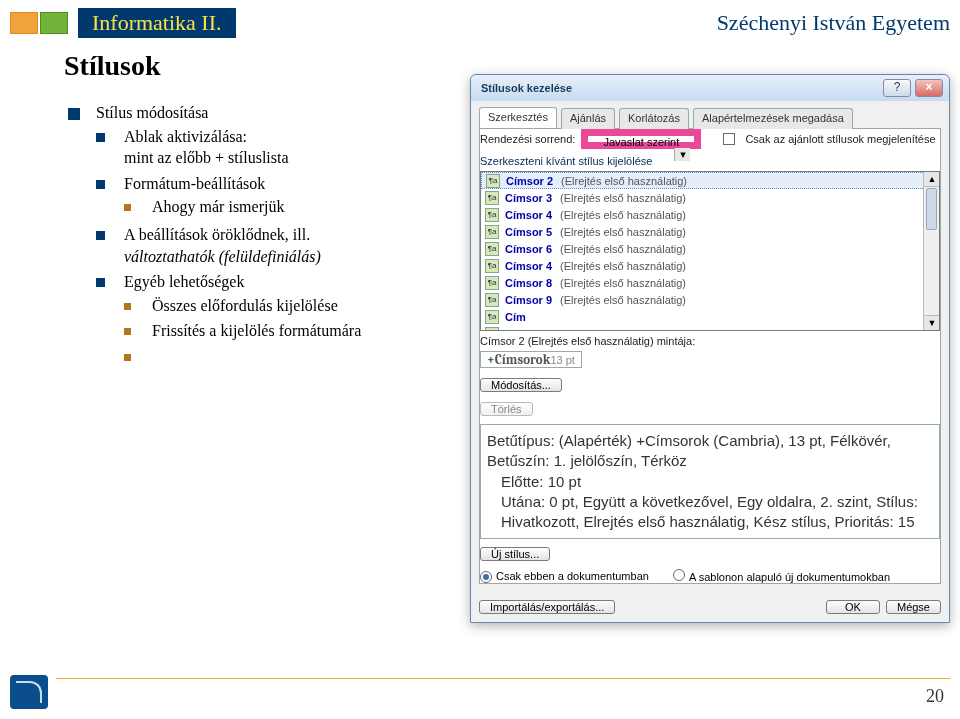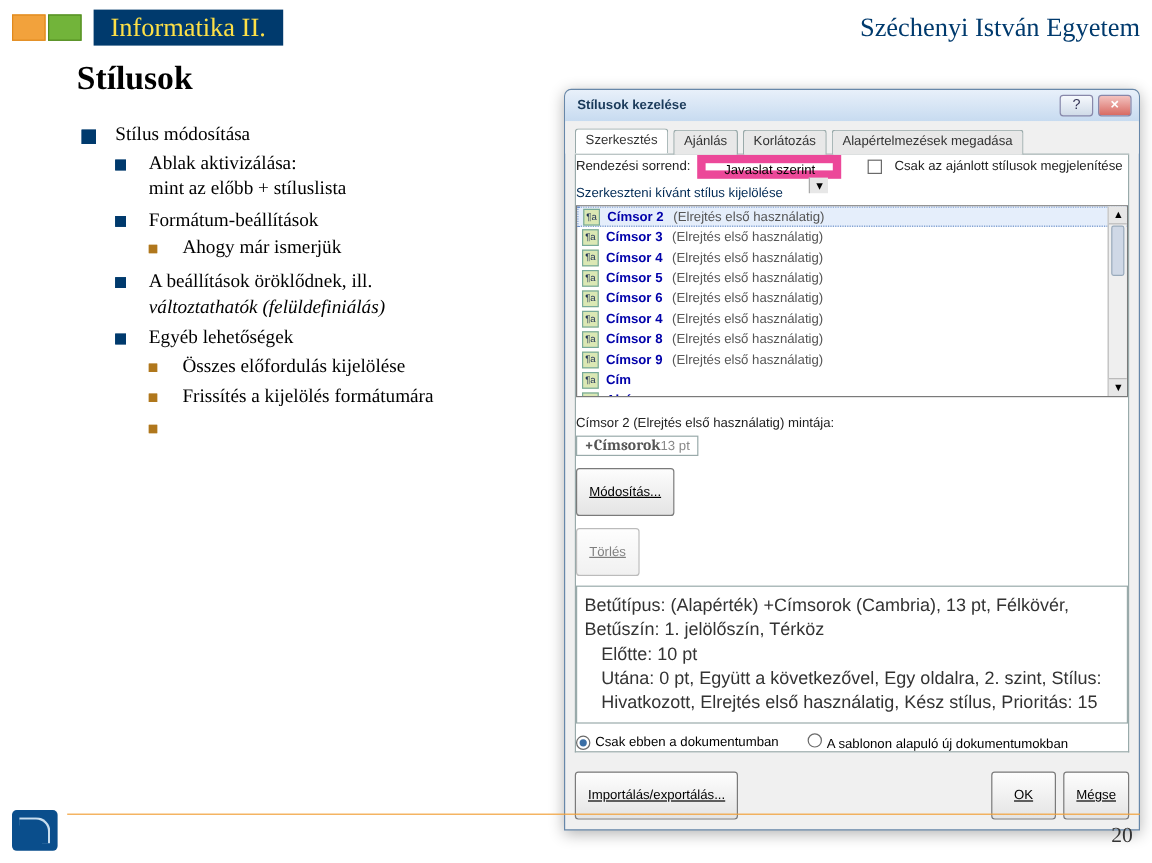--- a/index.html
+++ b/index.html
@@ -125,35 +125,34 @@
   .sicon { width:14px; height:14px; background:#dbe8b4; border:1px solid #7a9; font-size:8px; text-align:center; line-height:12px; color:#235; }
   .sname { color:#00a; font-weight:bold; }
   .snote { color:#555; margin-left:2px; }
   .scrollbar {
     position:absolute; right:0; top:0; width:16px; height:100%;
     background:#efefef; border-left:1px solid #bbb;
   }
   .thumb { position:absolute; left:2px; right:2px; top:16px; height:42px; background:#cfd8e6; border:1px solid #9ab; border-radius:2px; }
   .sbtnu,.sbtnd { position:absolute; left:0; width:16px; height:15px; background:#e7e7e7; text-align:center; font-size:9px; line-height:14px; }
   .sbtnu{top:0;border-bottom:1px solid #bbb;} .sbtnd{bottom:0;border-top:1px solid #bbb;}
-  .preview-label { margin-top:16px; }
+  .preview-label { margin-top:4px; }
   .preview-row {
     display:flex; gap:10px; margin-top:4px; align-items:flex-start;flex-direction:column;
   }
   .preview-box {
     flex:1; height:24px; border:1px solid #9aa; background:#fff;
     display:flex; align-items:center; padding:0 6px; font-size:13px;
   }
   .pv-name { font-family: Cambria, Georgia, serif; font-weight:bold; color:#555; }
   .pv-size { margin-left:auto; color:#888; font-size:11px; }
   .btn {
     border:1px solid #7a7a7a; background:linear-gradient(#fdfdfd,#e4e4e4);
-    height:40px; padding:0 10px; border-radius:3px; display:flex; align-items:center;
+    height:14px; padding:0 10px; border-radius:3px; display:flex; align-items:center;
     font-size:11px;
-    text-decoration:underline;
   }
   .desc-box {
     border:1px solid #9aa; background:#fff; padding:6px; margin-top:8px;
     font-size:15px; color:#333; line-height:1.35;
   }
   .newstyle-row { margin-top:8px; }
   .radio-row { margin-top:8px; display:flex; gap:24px; align-items:center; }
   .radio { width:12px;height:12px;border:1px solid #6a6a6a;border-radius:50%;display:inline-flex;align-items:center;justify-content:center;background:#fff;margin-right:4px;}
   .radio.checked::after{content:"";width:6px;height:6px;border-radius:50%;background:#3a6ea5;}
   .bottom-row {
@@ -342,20 +341,25 @@
           <span>Törlés</span>
         </div>
     </div>
 
     <div class="desc-box">
       <div>Betűtípus: (Alapérték) +Címsorok (Cambria), 13 pt, Félkövér, Betűszín: 1. jelölőszín, Térköz</div>
       <div style="padding-left:14px">Előtte: 10 pt</div>
       <div style="padding-left:14px">Utána: 0 pt, Együtt a következővel, Egy oldalra, 2. szint, Stílus: Hivatkozott, Elrejtés első használatig, Kész stílus, Prioritás: 15</div>
     </div>
 
+    <div class="newstyle-row">
+      <div class="btn" style="display:inline-flex">
+          <span>Új stílus...</span>
+        </div>
+    </div>
 
     <div class="radio-row">
       <span><span class="radio checked"></span><span>Csak ebben a dokumentumban</span></span>
       <span><span class="radio"></span><span>A sablonon alapuló új dokumentumokban</span></span>
     </div>
   </div>
 
   <div class="bottom-row">
     <div class="btn">
         <span>Importálás/exportálás...</span>

